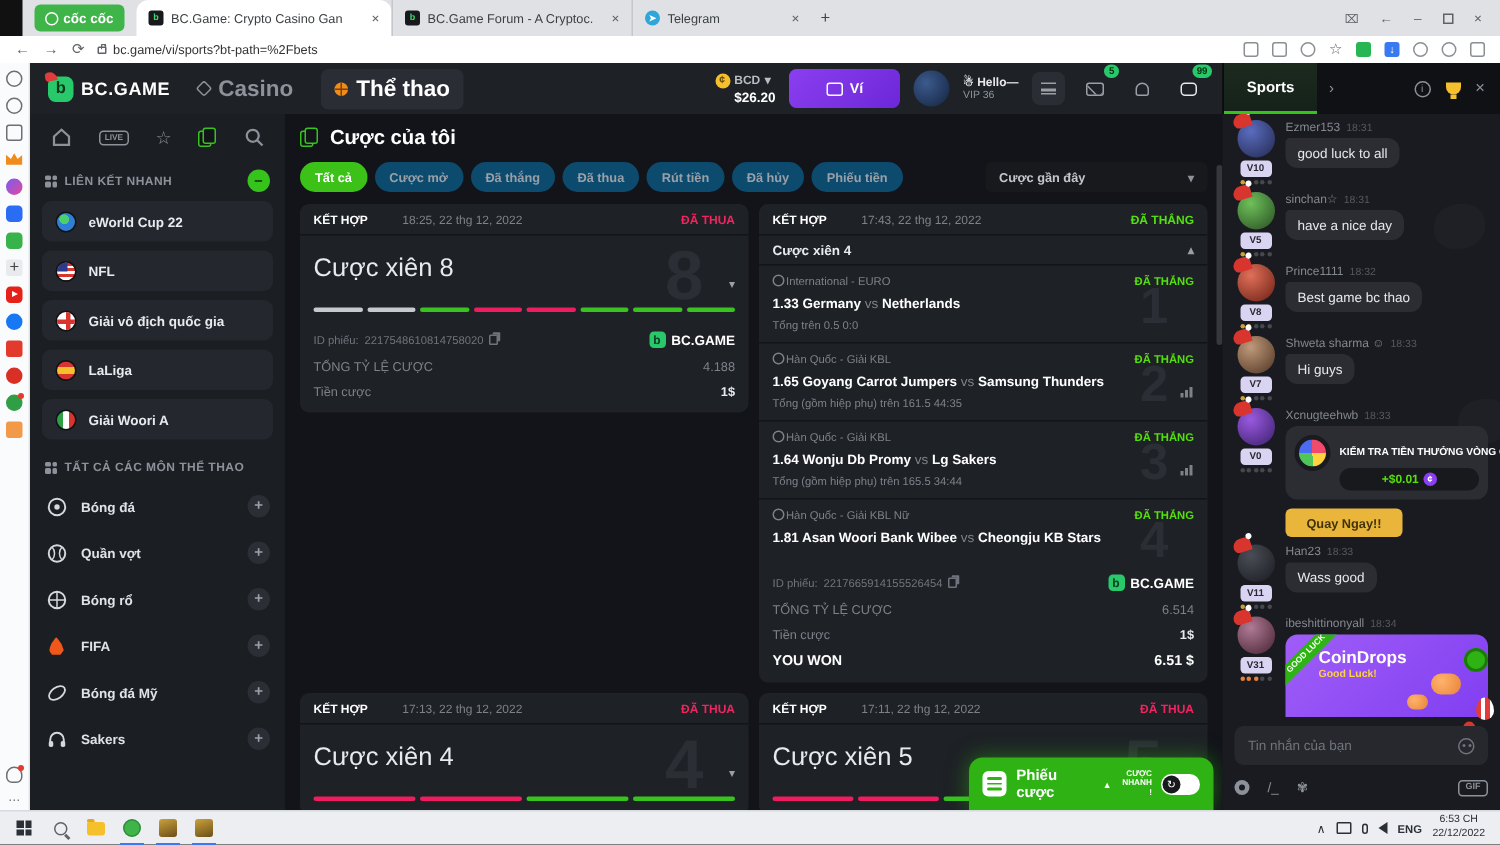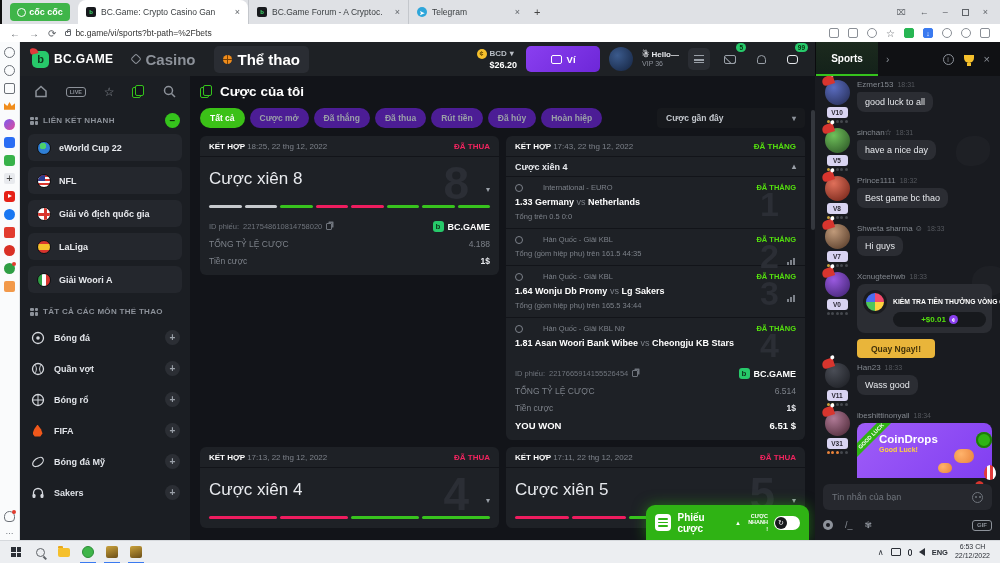--- a/index.html
+++ b/index.html
@@ -1,20 +1,20 @@
 <!DOCTYPE html>
 <html><head>
 <meta charset="utf-8">
 <style>
   *{box-sizing:border-box;margin:0;padding:0}
   html,body{width:1000px;height:563px;overflow:hidden;background:#111;font-family:"Liberation Sans",sans-serif}
   .screen{position:absolute;top:0;left:0;width:1000px;height:563px}
 
   
-  .tabbar{position:absolute;top:0;left:2px;right:0;height:24px;background:#dfe1e5;display:flex;align-items:center}
+  .tabbar{position:absolute;top:0;left:15px;right:0;height:24px;background:#dfe1e5;display:flex;align-items:center}
   .coccoc{width:60px;height:18px;margin:0 8px;background:#3fb549;border-radius:4px;color:#fff;font-size:9px;font-weight:bold;display:flex;align-items:center;justify-content:center;gap:3px}
   .coccoc .cc-ring{width:9px;height:9px;border:1.5px solid #fff;border-radius:50%}
   .tab{height:24px;display:flex;align-items:center;gap:5px;padding:0 8px;font-size:8.5px;color:#3c4043;white-space:nowrap;overflow:hidden}
   .tab.active{background:#fff;border-radius:8px 8px 0 0;width:170px}
   .tab.plain{width:160px;border-left:1px solid #c4c7cc}
   .tab .lbl{overflow:hidden;text-overflow:ellipsis;flex:1}
   .fav{width:10px;height:10px;border-radius:2px;flex-shrink:0;display:flex;align-items:center;justify-content:center;font-size:6px;color:#3ddc6a;background:#17191d;font-weight:bold}
   .fav.tg{background:#2ea6da;border-radius:50%;color:#fff}
   .tabx{color:#5f6368;font-size:9px;flex-shrink:0}
   .newtab{margin-left:6px;color:#444;font-size:11px}
@@ -125,29 +125,29 @@
   .fifa-flame{width:10px;height:12px;background:#f0581b;clip-path:polygon(50% 0,85% 40%,100% 75%,78% 100%,22% 100%,0 75%,18% 38%)}
 
   
   .main{position:absolute;top:34px;left:170px;right:185px;bottom:0;background:#121419;padding:8px 10px 0;overflow:hidden}
   .page-title{display:flex;align-items:center;gap:7px;color:#fff;font-size:13.5px;font-weight:bold;margin-bottom:9px}
   .doc-ic{width:13px;height:13px;position:relative}
   .doc-ic i{position:absolute;width:9px;height:11px;border:1.5px solid #35c31c;border-radius:2px}
   .doc-ic i:first-child{left:0;top:2px;background:#121419}
   .doc-ic i:last-child{left:3px;top:0;background:#121419}
   .filters{display:flex;gap:5px;align-items:center}
-  .pill{height:20px;padding:0 10px;border-radius:10px;background:#4c1d95;color:#9aa0a8;font-size:8.5px;font-weight:bold;display:flex;align-items:center;white-space:nowrap}
+  .pill{height:20px;padding:0 10px;border-radius:10px;background:#0c4a6e;color:#9aa0a8;font-size:8.5px;font-weight:bold;display:flex;align-items:center;white-space:nowrap}
   .pill.active{background:#3bc117;color:#fff}
   .sort{margin-left:auto;width:148px;height:20px;background:#17191d;border-radius:4px;display:flex;align-items:center;padding:0 9px;color:#c3c7cd;font-size:8.5px;font-weight:bold}
   .sort .crt{margin-left:auto;color:#8d929a;font-size:8px}
   .cards{display:grid;grid-template-columns:1fr 1fr;gap:7px;margin-top:8px;align-items:start}
   .card{background:#1e2126;border-radius:6px;overflow:hidden}
   .card-head{height:21px;display:flex;align-items:center;padding:0 9px;border-bottom:1px solid #121419;font-size:8px}
   .ctype{color:#fff;font-weight:bold}
-  .ctime{color:#7d828a;margin-left:2px}
+  .ctime{color:#7d828a;margin-left:23px}
   .st{margin-left:auto;font-weight:bold;font-size:8px}
   .st.lose{color:#f0245f}
   .st.win{color:#54e00e}
   .card-body{padding:7px 9px 9px;position:relative}
   .bet-title{color:#e8eaee;font-size:17px;padding:5px 0 16px}
   .ghost{position:absolute;right:30px;top:3px;font-size:46px;font-weight:bold;color:#2b2e35;line-height:1}
   .crt-abs{position:absolute;right:9px;top:28px;color:#9aa0a8;font-size:8px}
   .progress{display:flex;gap:3px;height:3px}
   .seg{flex:1;border-radius:2px}
   .seg.w{background:#c6c9cd}.seg.g{background:#38c31e}.seg.p{background:#ee1d5f}
@@ -155,21 +155,21 @@
   .copy-ic{width:6px;height:7px;border:1px solid #6f747c;border-radius:1px;box-shadow:2px -2px 0 -0.5px #6f747c}
   .brand{margin-left:auto;display:flex;align-items:center;gap:4px;color:#fff;font-weight:bold;font-size:9px}
   .brand-b{width:11px;height:11px;background:#27c96a;border-radius:3px;color:#0d3a1d;font-size:8px;font-weight:bold;display:flex;align-items:center;justify-content:center}
   .kv{display:flex;font-size:8.5px;color:#7d828a;margin-top:7px}
   .kv .v{margin-left:auto}
   .kv.stake .v{color:#e8eaee;font-weight:bold}
   .kv.won{color:#fff;font-weight:bold;font-size:9.5px}
   .subhead{height:20px;display:flex;align-items:center;padding:0 9px;font-size:9px;color:#e8eaee;font-weight:bold;border-bottom:1px solid #121419}
   .subhead .crt{margin-left:auto;color:#9aa0a8;font-size:8px}
   .leg{position:relative;padding:6px 9px 7px;border-bottom:1px solid #121419}
-  .leg-top{display:flex;align-items:center;gap:20px;font-size:7.5px;color:#7d828a}
+  .leg-top{display:flex;gap:1px;font-size:7.5px;color:#7d828a}
   .leg-top .st{font-size:7.5px}
   .lg-ic{width:8px;height:8px;border:1px solid #7d828a;border-radius:50%;flex-shrink:0}
   .leg-main{font-size:9px;color:#fff;font-weight:bold;margin-top:5px;padding-right:44px}
   .leg-main .vs{color:#7d828a;font-weight:normal}
   .leg-sub{font-size:7.5px;color:#7d828a;margin-top:5px}
   .leg .ghost{font-size:34px;right:26px;top:10px}
   .stats-ic{position:absolute;right:9px;top:29px;width:9px;height:7px;display:flex;align-items:flex-end;gap:1px}
   .stats-ic i{width:2px;background:#7d828a}
   .card-foot{padding:0 9px 9px}
   .vscroll{position:absolute;right:0;top:34px;width:4px;height:120px;background:#34373d;border-radius:2px}
@@ -505,21 +505,21 @@
           </span>
         <span>Cược của tôi</span>
       </div>
       <div class="filters">
         <span class="pill active">Tất cả</span>
         <span class="pill">Cược mở</span>
         <span class="pill">Đã thắng</span>
         <span class="pill">Đã thua</span>
         <span class="pill">Rút tiền</span>
         <span class="pill">Đã hủy</span>
-        <span class="pill">Hoàn hiệp</span>
+        <span class="pill">Phiếu tiền</span>
         <span class="sort">
             <span>Cược gần đây</span>
             <span class="crt">▾</span>
           </span>
       </div>
 
       <div class="cards">
 
         <div class="card">
           <div class="card-head">
@@ -581,20 +581,21 @@
             <div class="leg-main"><span>1.33  Germany</span> <span class="vs">vs</span> <span>Netherlands</span></div>
             <div class="leg-sub">Tổng trên 0.5   0:0</div>
             <span class="ghost">1</span>
           </div>
           <div class="leg">
             <div class="leg-top">
                 <span class="lg-ic"></span>
                 <span>Hàn Quốc - Giải KBL</span>
                 <span class="st win">ĐÃ THẮNG</span>
               </div>
+            <div class="leg-main"><span>1.65  Goyang Carrot Jumpers</span> <span class="vs">vs</span> <span>Samsung Thunders</span></div>
             <div class="leg-sub">Tổng (gồm hiệp phụ) trên 161.5   44:35</div>
             <span class="ghost">2</span>
             <span class="stats-ic">
                 <i style="height:3px"></i>
                 <i style="height:5px"></i>
                 <i style="height:7px"></i>
               </span>
           </div>
           <div class="leg">
             <div class="leg-top">

